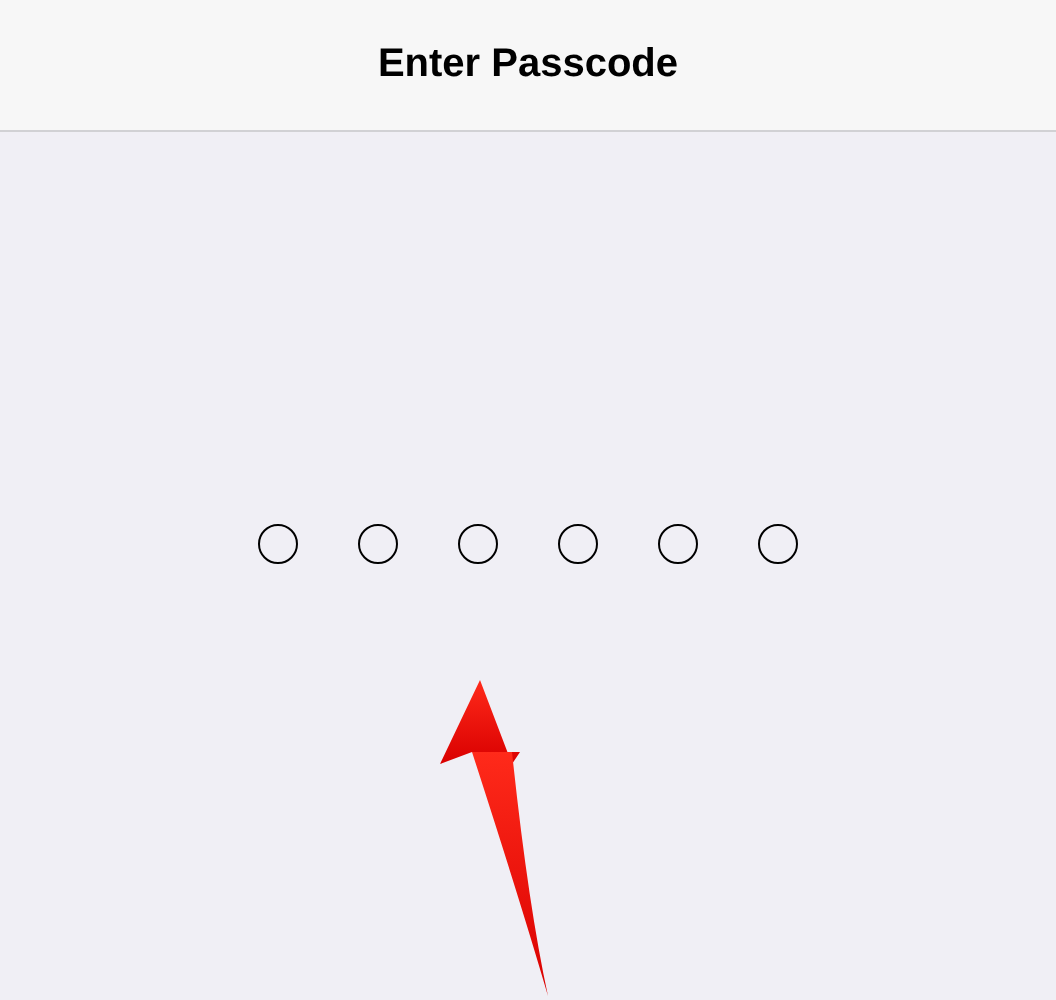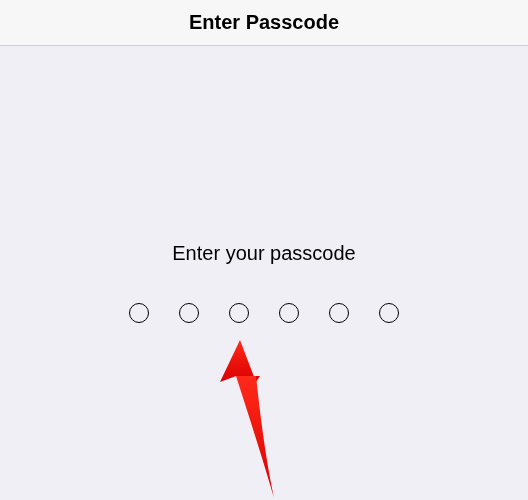--- a/index.html
+++ b/index.html
@@ -9,21 +9,21 @@
     }
     body {
       width: 528px;
       height: 500px;
       font-family: -apple-system, BlinkMacSystemFont, "Helvetica Neue", sans-serif;
       background: #f0eff5;
       overflow: hidden;
       position: relative;
     }
     .header {
-      height: 46px;
+      height: 66px;
       background: #f7f7f7;
       border-bottom: 1px solid #d1d1d4;
       display: flex;
       align-items: center;
       justify-content: center;
       position: relative;
     }
     .header-title {
       font-size: 20px;
       font-weight: 600;
@@ -70,21 +70,20 @@
     }
   </style>
 </head>
 <body>
 
 <div class="header">
   <div class="header-title">Enter Passcode</div>
 </div>
 
 <div class="content">
-  <div class="prompt">Enter your passcode</div>
   <div class="dots">
     <div class="dot"></div>
     <div class="dot"></div>
     <div class="dot"></div>
     <div class="dot"></div>
     <div class="dot"></div>
     <div class="dot"></div>
   </div>
 </div>
 

